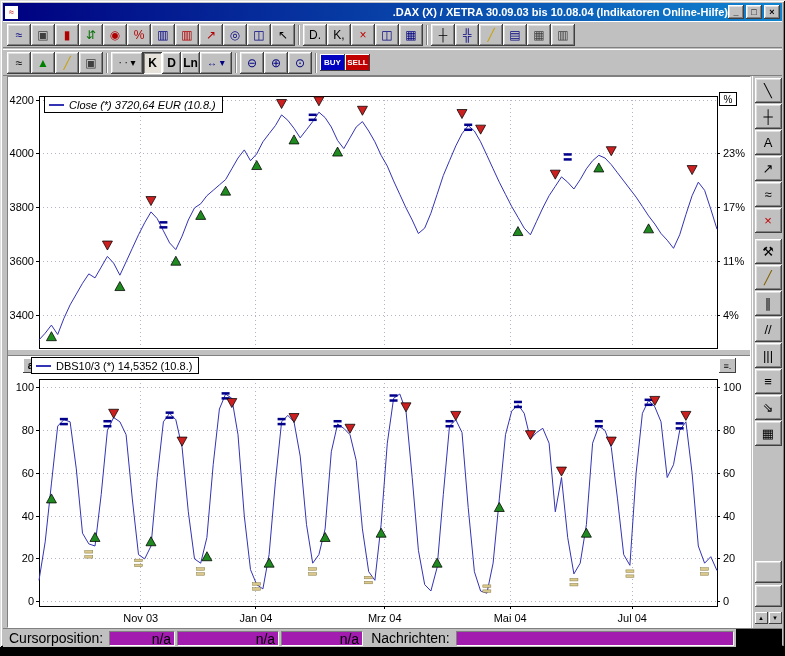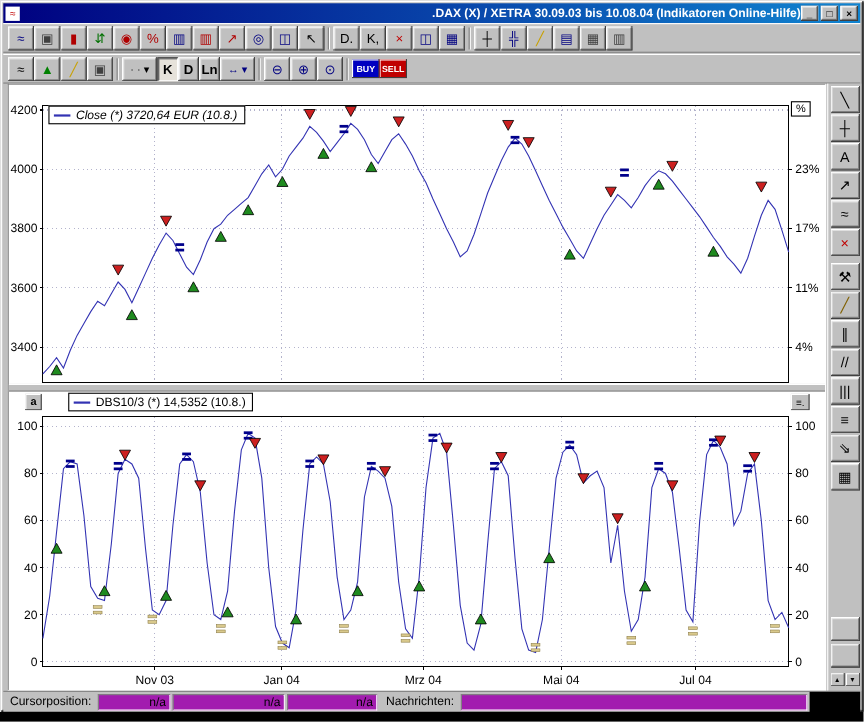--- a/index.html
+++ b/index.html
@@ -27,21 +27,21 @@
     box-shadow:inset -1px -1px 0 #404040,inset 1px 1px 0 #fff;}
   .tb.pressed{background:#e6e2da;box-shadow:inset 1px 1px 0 #404040,inset -1px -1px 0 #fff,inset 2px 2px 0 #808080;}
   .sep{width:2px;height:20px;margin:0 3px;border-left:1px solid #808080;border-right:1px solid #fff;flex:none;}
   .chart-panel{position:absolute;left:7px;top:76px;width:744px;height:552px;background:#fff;
     border:1px solid #808080;border-right-color:#fff;border-bottom-color:#fff;}
   .chart-title{position:absolute;left:0;top:4px;width:100%;text-align:center;font-size:12px;font-weight:bold;color:#000;}
   #plot-svg{position:absolute;left:0;top:0;}
   #plot-svg text{font-family:"Liberation Sans",sans-serif;}
   .legend{position:absolute;height:17px;border:1px solid #000;background:#fff;display:flex;align-items:center;
     gap:5px;padding:0 6px 0 4px;font-size:11px;white-space:nowrap;color:#000;}
-  .l1{left:36px;top:19px;font-style:italic;} .l2{left:54px;top:280px;}
+  .l1{left:36px;top:19px;font-style:italic;} .l2{left:23px;top:280px;}
   .line-sample{width:15px;height:2px;flex:none;}
   .splitter{position:absolute;left:0;top:272px;width:742px;height:7px;background:#c0c0c0;
     box-shadow:inset 0 1px 0 #fff,inset 0 -1px 0 #808080;}
   .mini-btn{position:absolute;background:#c0c0c0;display:flex;align-items:center;justify-content:center;
     font-size:10px;color:#000;box-shadow:inset -1px -1px 0 #404040,inset 1px 1px 0 #fff;}
   .a-btn{left:15px;top:281px;width:15px;height:15px;font-weight:bold;}
   .menu-btn{left:711px;top:281px;width:17px;height:15px;font-size:9px;}
   .pct-btn{left:711px;top:15px;width:18px;height:14px;background:#fff;border:1px solid #000;box-shadow:none;font-size:10px;}
   .right-tools{position:absolute;left:752px;top:76px;width:31px;height:552px;background:#c0c0c0;
     border-left:1px solid #fff;display:flex;flex-direction:column;align-items:center;padding-top:2px;}
@@ -49,21 +49,21 @@
   .rt-btn{width:27px;height:25px;flex:none;display:flex;align-items:center;justify-content:center;font-size:13px;
     background:#c0c0c0;user-select:none;
     box-shadow:inset -1px -1px 0 #404040,inset 1px 1px 0 #fff,inset -2px -2px 0 #808080,inset 2px 2px 0 #dfdfdf;}
   .rt-btn-sep{height:4px;border:none;width:2px;}
   .rt-spacer{flex:1;}
   .rt-btn.blank{height:22px;margin-bottom:2px;}
   .spin-row{display:flex;gap:1px;margin:3px 0 4px 0;}
   .spin{width:13px;height:12px;background:#c0c0c0;font-size:7px;display:flex;align-items:center;justify-content:center;
     box-shadow:inset -1px -1px 0 #404040,inset 1px 1px 0 #fff;}
   .statusbar{position:absolute;left:3px;top:628px;right:3px;height:19px;display:flex;align-items:center;
-    font-size:11px;gap:2px;border-top:1px solid #808080;background:#c0c0c0;}
+    font-size:14px;gap:2px;border-top:1px solid #808080;background:#c0c0c0;}
   .sb-label{padding:0 4px 0 6px;white-space:nowrap;color:#000;}
   .sb-field{height:15px;line-height:14px;background:#a21caf;text-align:right;padding-right:3px;color:#000;
     border-top:1px solid #808080;border-left:1px solid #808080;border-bottom:1px solid #fff;border-right:1px solid #fff;}
   .f1{width:66px;} .f2{width:102px;} .f3{width:82px;} .f4{flex:1;}
   .sb-black{width:46px;height:19px;background:#000;flex:none;}
 </style>
 </head>
 <body>
 
 <div class="window">

